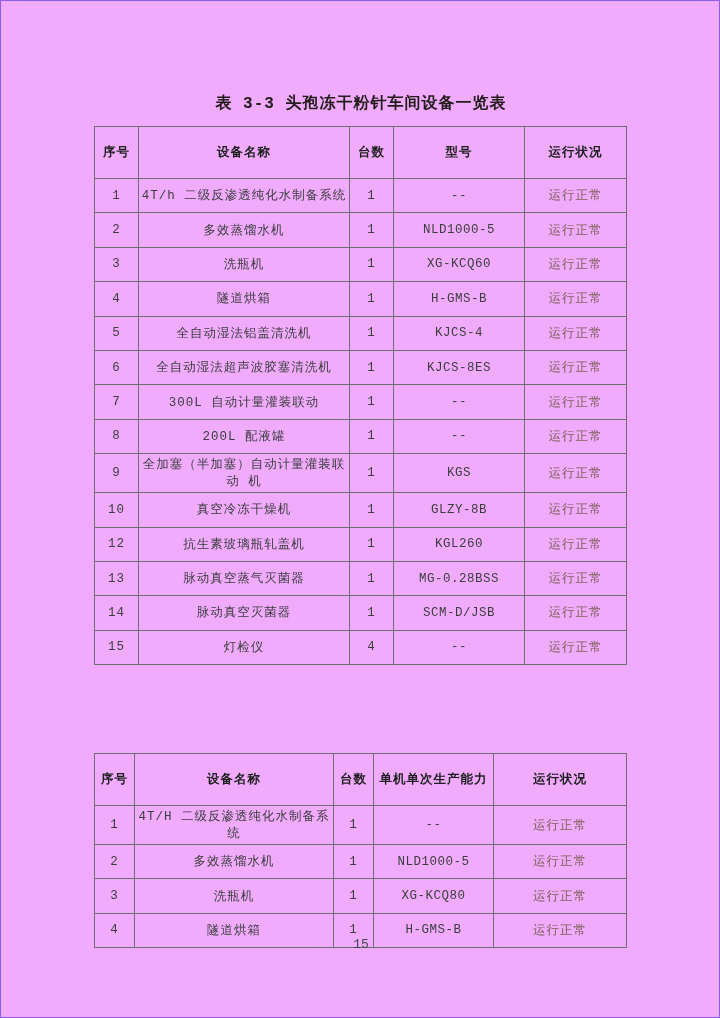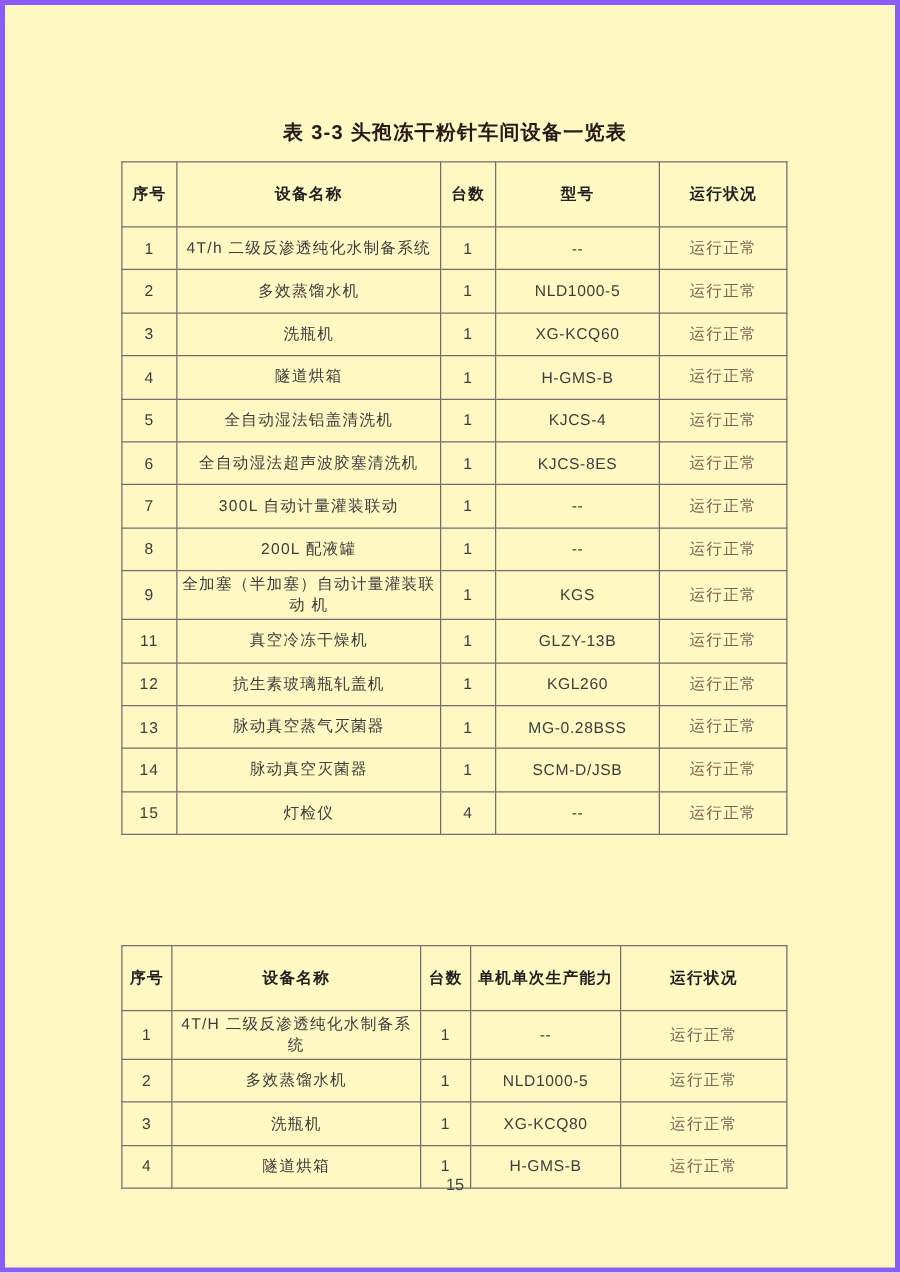--- a/index.html
+++ b/index.html
@@ -2,23 +2,23 @@
 <html><head>
 <meta charset="utf-8">
 <style>
   * { margin: 0; padding: 0; box-sizing: border-box; }
   html, body { background: #f2f2f2; }
   .page {
     position: relative;
     width: 720px;
     height: 1018px;
     margin: 0 auto;
-    background: #fef9c3;
-    border: 4px solid #8b5cf6;
-    font-family: Liberation Sans, sans-serif;
+    background: #f0abfc;
+    border: 1px solid #8b5cf6;
+    font-family: Liberation Mono, monospace;
     color: #2b2b2b;
     overflow: hidden;
   }
   .table-title {
     position: absolute;
     left: 0;
     width: 720px;
     text-align: center;
     font-size: 16px;
     font-weight: bold;
@@ -154,24 +154,24 @@
           <td class="status">运行正常</td>
         </tr>
         <tr>
           <td>9</td>
           <td>全加塞（半加塞）自动计量灌装联动 机</td>
           <td>1</td>
           <td class="model">KGS</td>
           <td class="status">运行正常</td>
         </tr>
         <tr>
-          <td>11</td>
+          <td>10</td>
           <td>真空冷冻干燥机</td>
           <td>1</td>
-          <td class="model">GLZY-13B</td>
+          <td class="model">GLZY-8B</td>
           <td class="status">运行正常</td>
         </tr>
         <tr>
           <td>12</td>
           <td>抗生素玻璃瓶轧盖机</td>
           <td>1</td>
           <td class="model">KGL260</td>
           <td class="status">运行正常</td>
         </tr>
         <tr>

